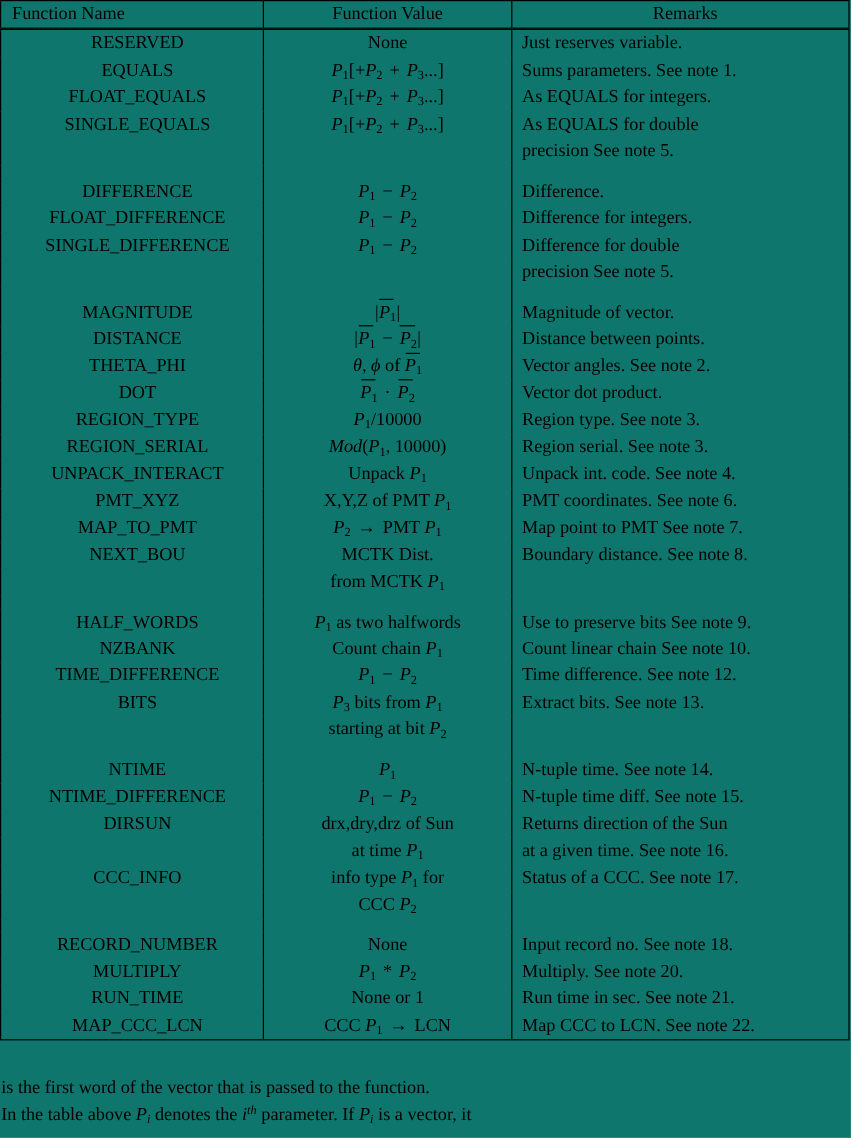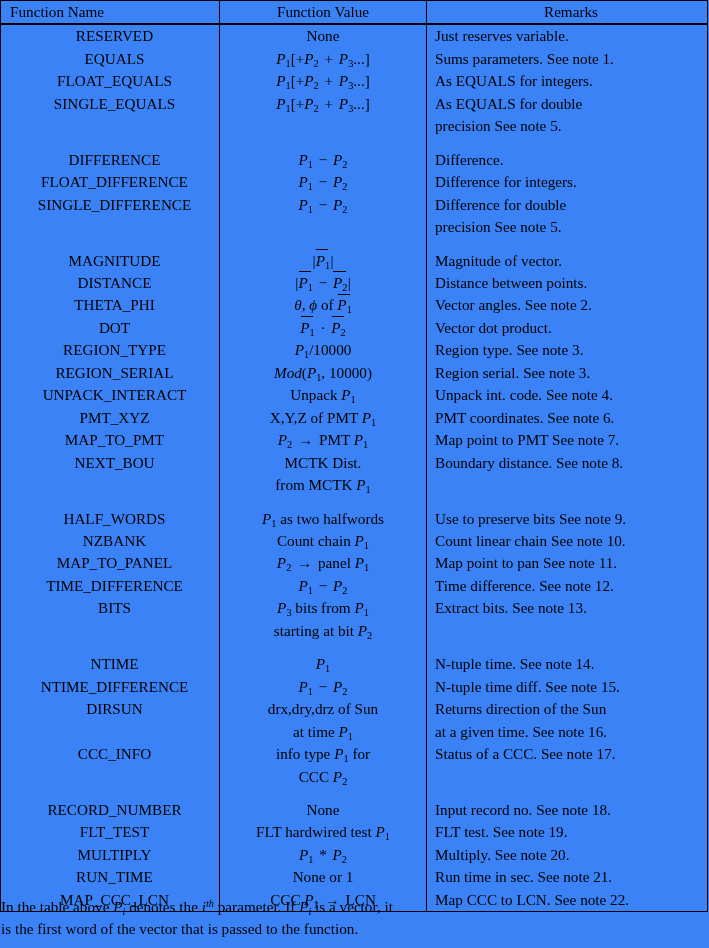--- a/index.html
+++ b/index.html
@@ -13,21 +13,21 @@
     background: #b3b3b3;
     font-family: "Liberation Serif", "DejaVu Serif", serif;
     color: #000000;
     overflow: hidden;
   }
 
   #sheet {
     position: relative;
     width: 709px;
     height: 948px;
-    background: #3b82f6;
+    background: #0f766e;
   }
 
   
   table.fn-table {
     border-collapse: collapse;
     width: 707px;
     margin: 0;
     table-layout: fixed;
     font-size: 15.2px;
     line-height: 22.45px;
@@ -279,25 +279,20 @@
           <td class="col-name">HALF_WORDS</td>
           <td class="col-value"><span class="mi">P</span><sub>1</sub> as two halfwords</td>
           <td class="col-rem">Use to preserve bits See note 9.</td>
         </tr>
         <tr>
           <td class="col-name">NZBANK</td>
           <td class="col-value">Count chain <span class="mi">P</span><sub>1</sub></td>
           <td class="col-rem">Count linear chain See note 10.</td>
         </tr>
         <tr>
-          <td class="col-name">MAP_TO_PANEL</td>
-          <td class="col-value"><span class="mi">P</span><sub>2</sub> <span class="op">→</span> panel <span class="mi">P</span><sub>1</sub></td>
-          <td class="col-rem">Map point to pan See note 11.</td>
-        </tr>
-        <tr>
           <td class="col-name">TIME_DIFFERENCE</td>
           <td class="col-value"><span class="mi">P</span><sub>1</sub> <span class="op">−</span> <span class="mi">P</span><sub>2</sub></td>
           <td class="col-rem">Time difference. See note 12.</td>
         </tr>
         <tr>
           <td class="col-name">BITS</td>
           <td class="col-value"><span class="mi">P</span><sub>3</sub> bits from <span class="mi">P</span><sub>1</sub></td>
           <td class="col-rem">Extract bits. See note 13.</td>
         </tr>
         <tr>
@@ -344,25 +339,20 @@
           <td class="col-name"></td>
           <td class="col-value"></td>
           <td class="col-rem"></td>
         </tr>
         <tr>
           <td class="col-name">RECORD_NUMBER</td>
           <td class="col-value">None</td>
           <td class="col-rem">Input record no. See note 18.</td>
         </tr>
         <tr>
-          <td class="col-name">FLT_TEST</td>
-          <td class="col-value">FLT hardwired test <span class="mi">P</span><sub>1</sub></td>
-          <td class="col-rem">FLT test. See note 19.</td>
-        </tr>
-        <tr>
           <td class="col-name">MULTIPLY</td>
           <td class="col-value"><span class="mi">P</span><sub>1</sub> <span class="op">*</span> <span class="mi">P</span><sub>2</sub></td>
           <td class="col-rem">Multiply. See note 20.</td>
         </tr>
         <tr>
           <td class="col-name">RUN_TIME</td>
           <td class="col-value">None or 1</td>
           <td class="col-rem">Run time in sec. See note 21.</td>
         </tr>
         <tr>
@@ -370,17 +360,17 @@
           <td class="col-value">CCC <span class="mi">P</span><sub>1</sub> <span class="op">→</span> LCN</td>
           <td class="col-rem">Map CCC to LCN. See note 22.</td>
         </tr>
         <tr class="bot-rule">
           <td colspan="3"></td>
         </tr>
       </tbody>
   </table>
 
   <div class="footer">
+    <div>is the first word of the vector that is passed to the function.</div>
     <div>In the table above <span class="mi">P</span><sub><span class="mi">i</span></sub> denotes the <span class="mi">i</span><sup><span class="mi">th</span></sup> parameter. If <span class="mi">P</span><sub><span class="mi">i</span></sub> is a vector, it</div>
-    <div>is the first word of the vector that is passed to the function.</div>
   </div>
 
 </div>
 
 </body></html>

